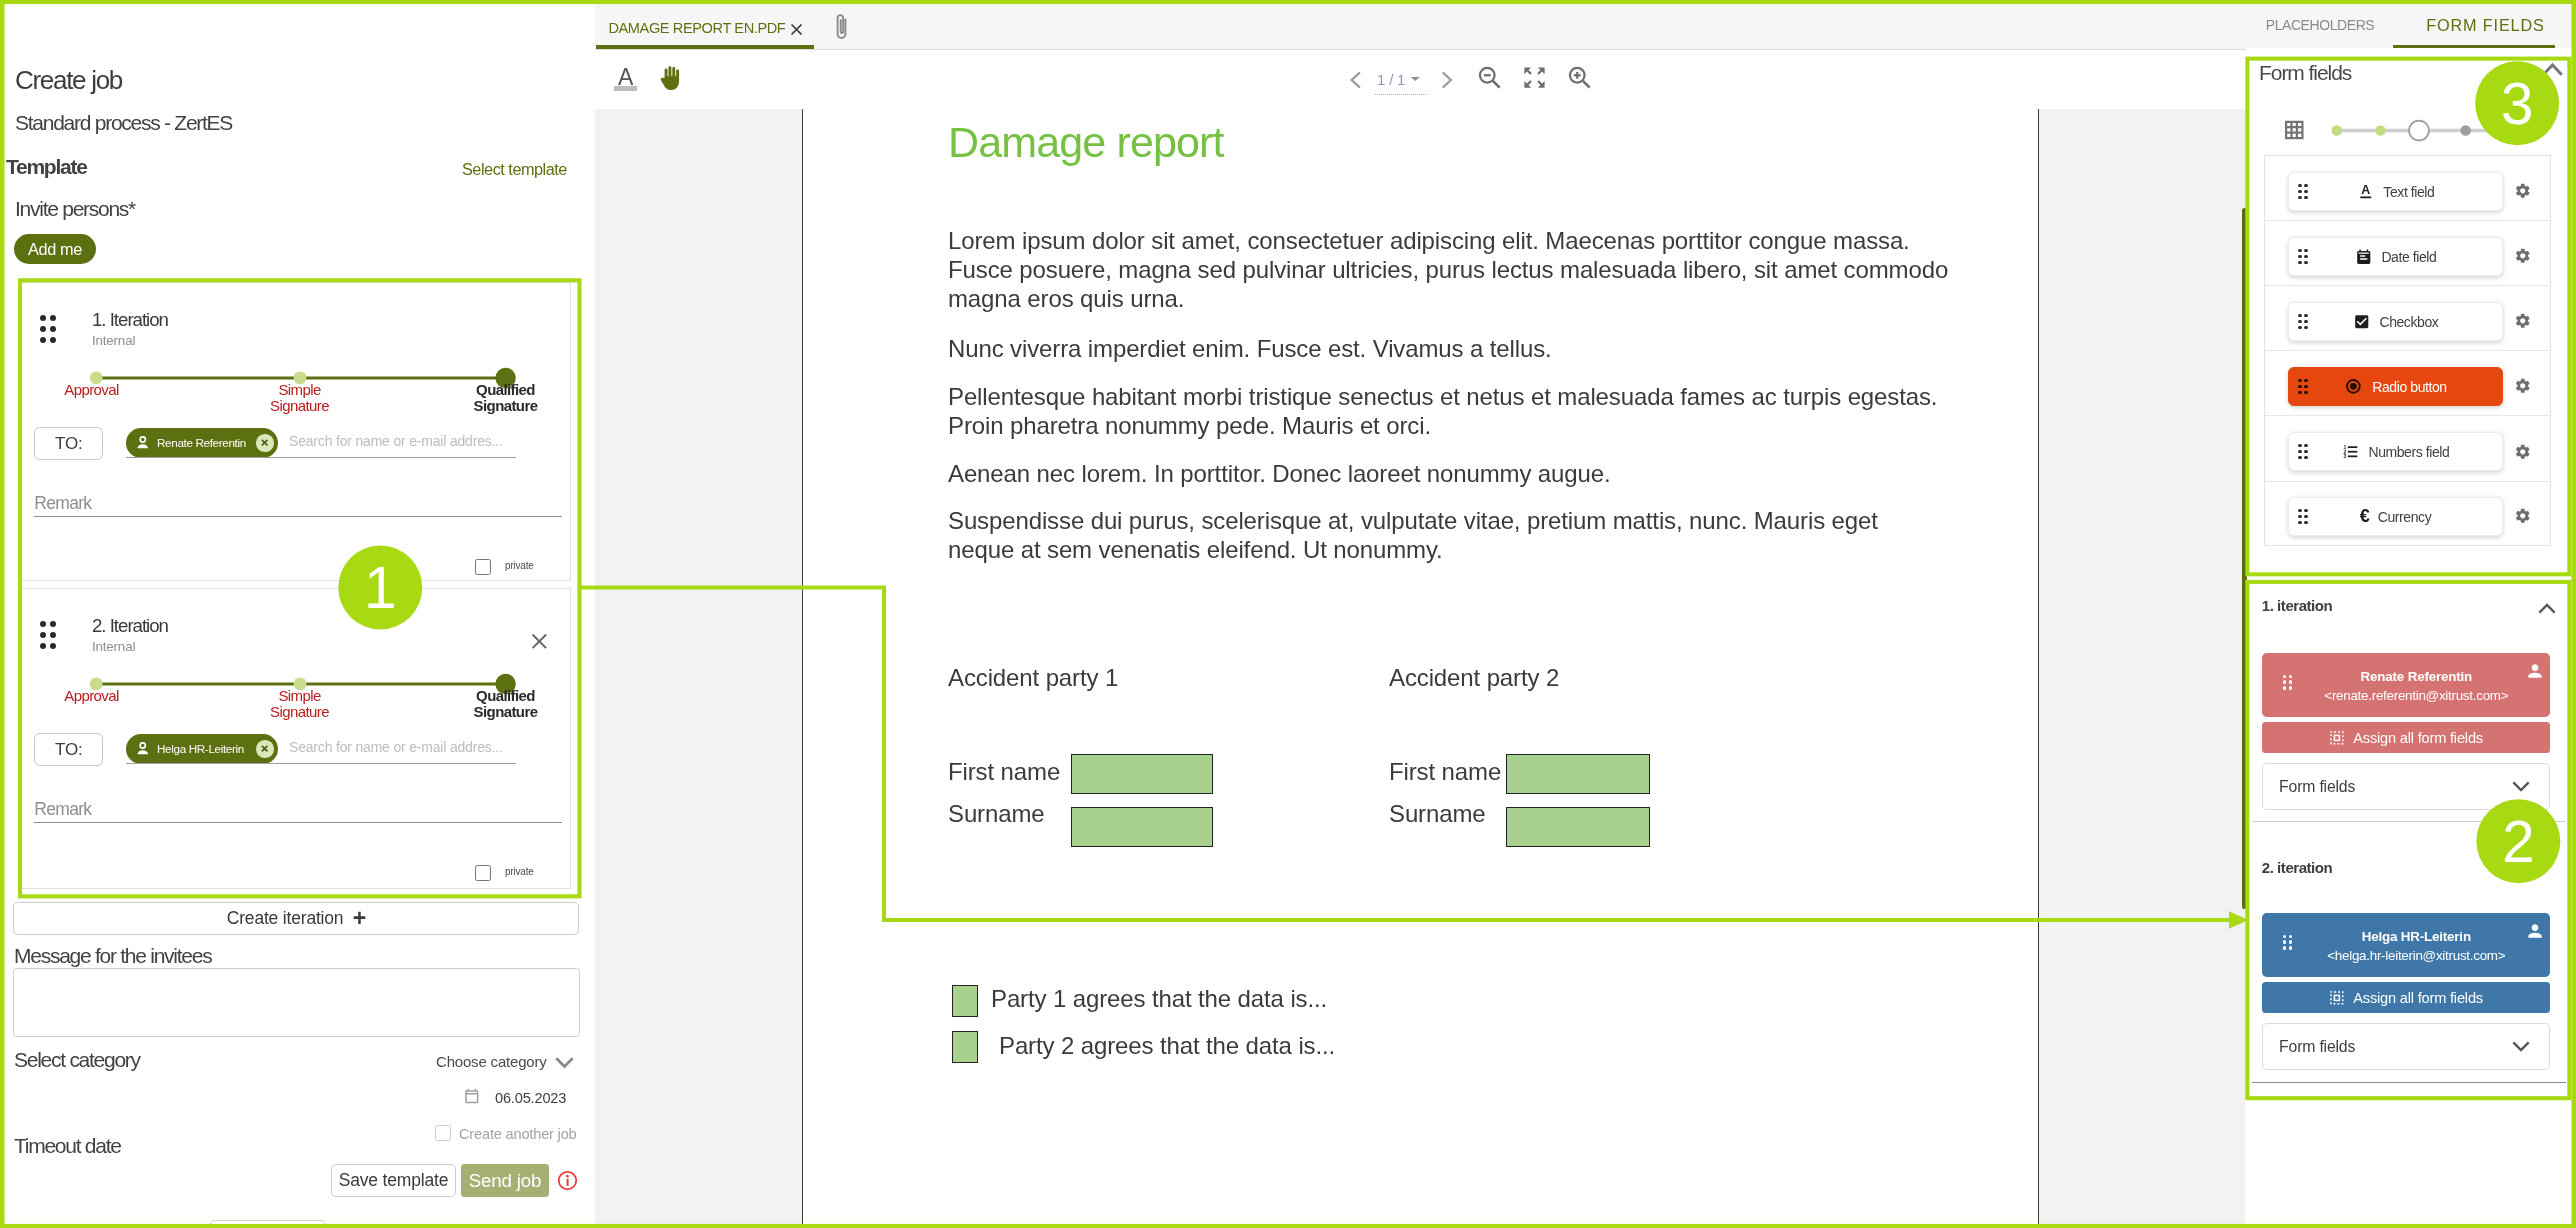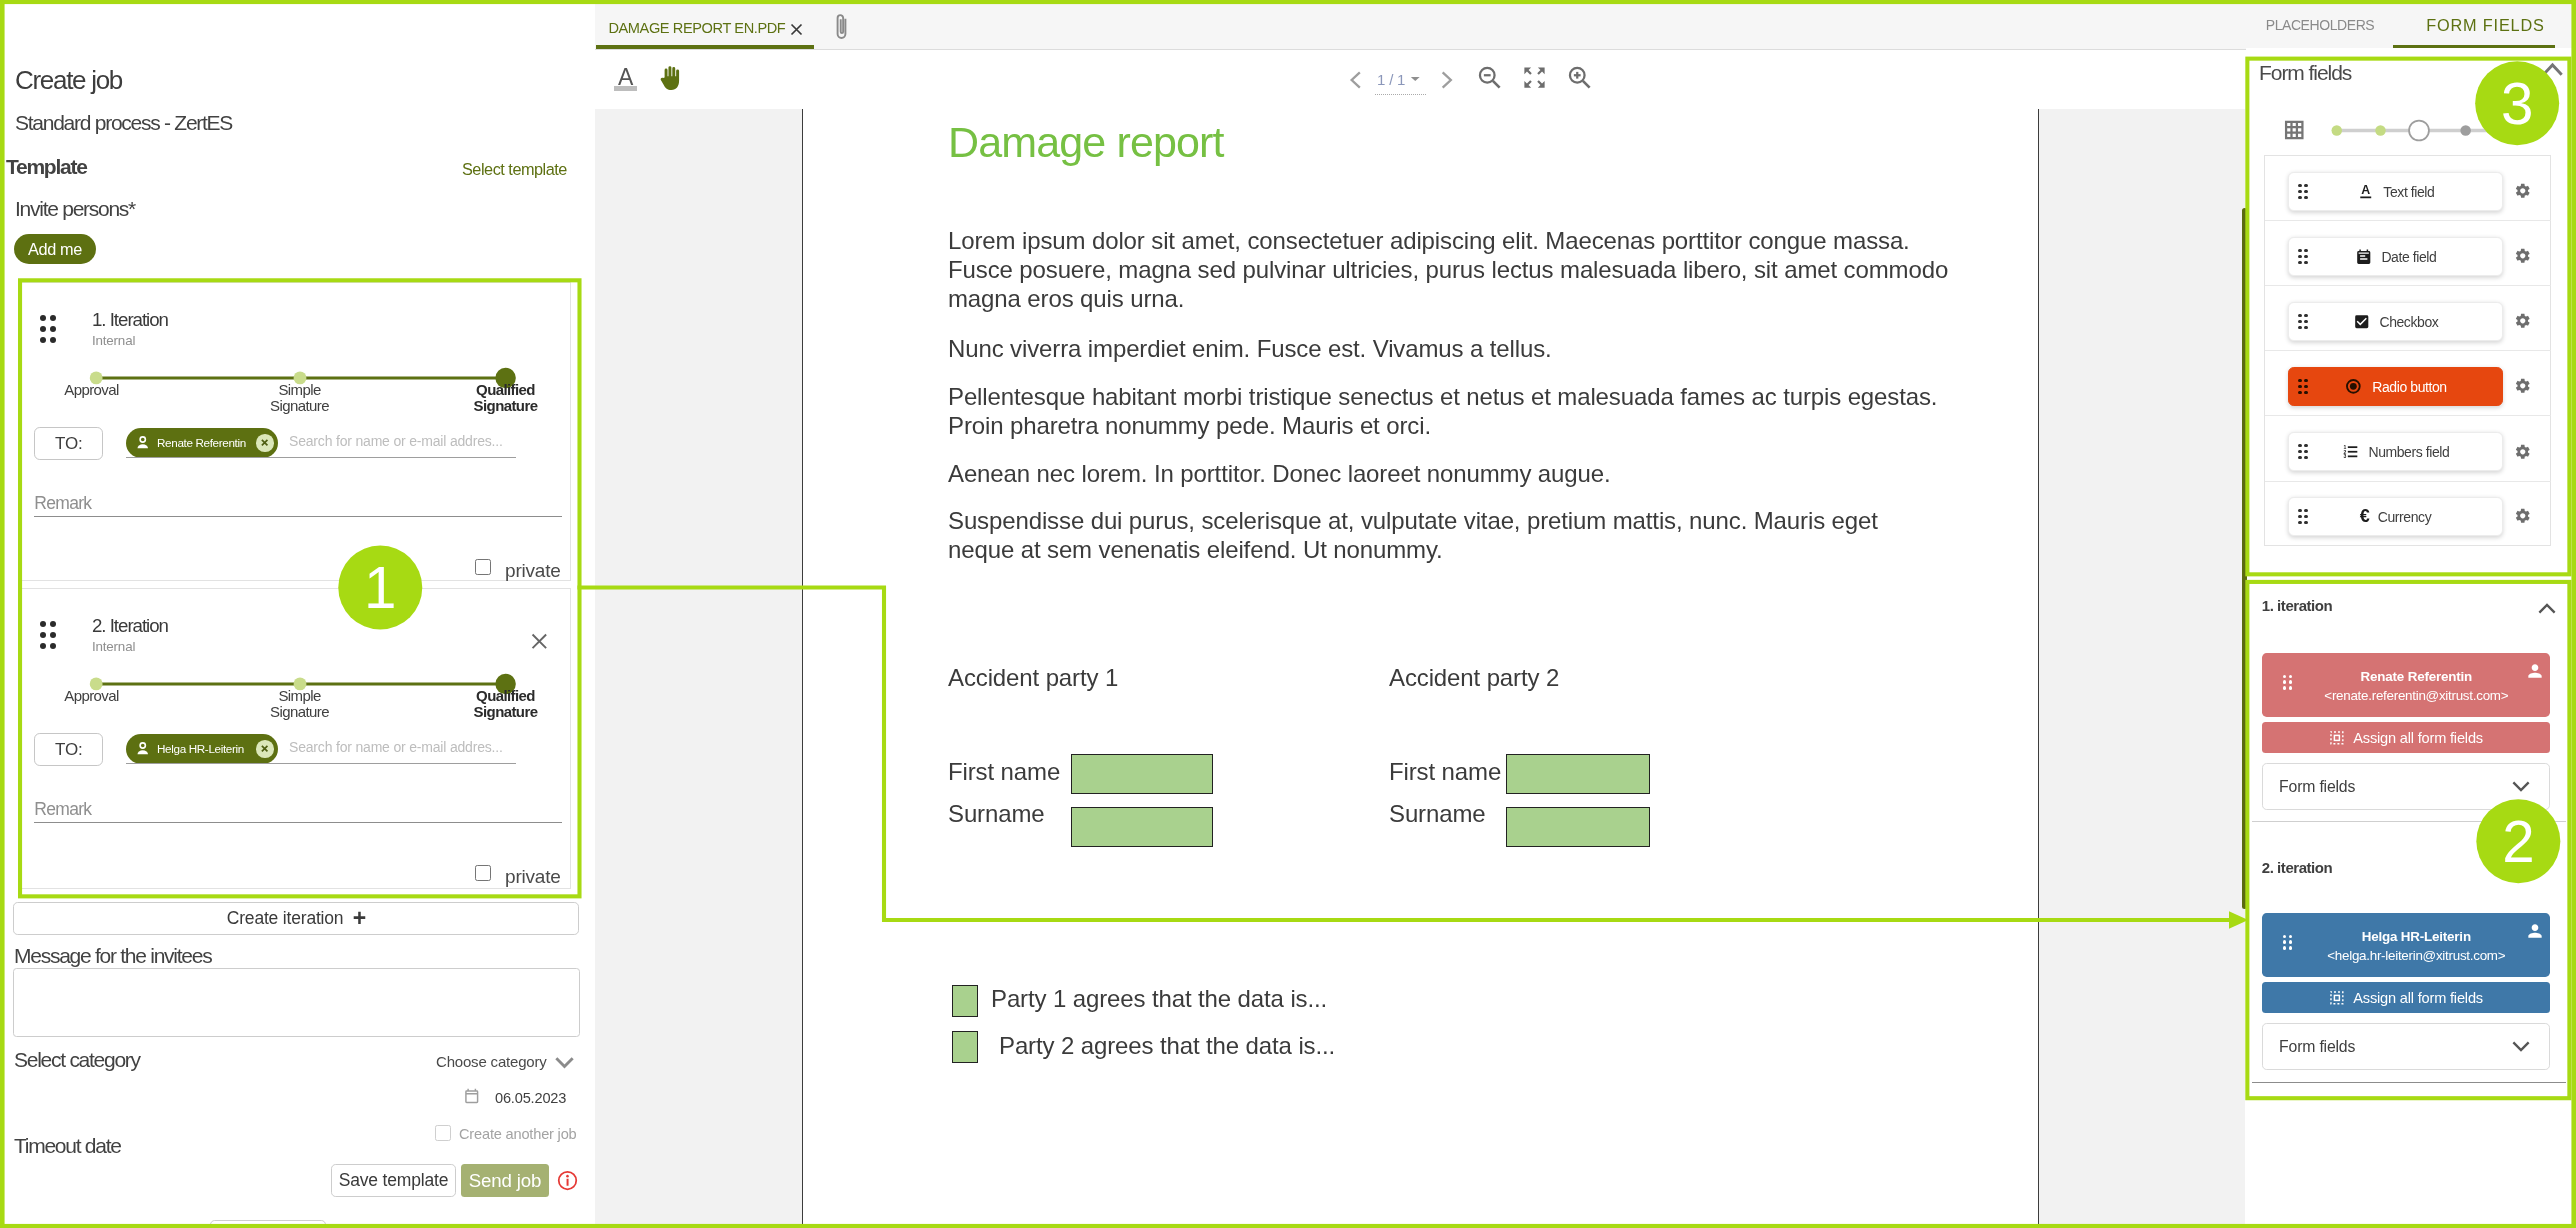--- a/index.html
+++ b/index.html
@@ -11,26 +11,26 @@
 
 #left { left:0; top:0; width:595px; height:1228px; background:#fff; }
 .h1 { font-size:26px; color:#3d3d3d; letter-spacing:-0.05em; }
 .h2 { font-size:21px; color:#424242; letter-spacing:-0.06em; }
 .olive { color:#5d7011; }
 .btn-addme { left:14px; top:234px; width:82px; height:30px; border-radius:15px; background:#5d7011; color:#fff; font-size:16.3px; letter-spacing:-0.02em; display:flex; align-items:center; justify-content:center; }
 
 .itcard { left:21px; width:550px; background:#fff; border:0.6px solid #e2e2e2; }
 .dots6 { display:grid; grid-template-columns:6.4px 6.4px; grid-gap:4.7px 4.1px; }
 .dots6 span { width:6.4px; height:6.4px; border-radius:50%; background:#2b2b2b; }
-.steplabel { font-size:15px; color:#404040; line-height:15.8px; text-align:center; letter-spacing:-0.04em; }
+.steplabel { font-size:15px; color:#b91c1c; line-height:15.8px; text-align:center; letter-spacing:-0.04em; }
 .tobox { width:69px; height:33px; border:1.2px solid #c6c6c6; border-radius:5.8px; color:#3d3d3d; font-size:17px; display:flex; align-items:center; justify-content:center; background:#fff; }
 .chip { height:30px; border-radius:15px; background:#5d7011; color:#fff; font-size:11.7px; letter-spacing:-0.03em; display:flex; align-items:center; white-space:nowrap; }
 .remark { font-size:17.5px; color:#8f8f8f; letter-spacing:-0.04em; }
 .cb { width:15.8px; height:15.8px; border:1.8px solid #757575; border-radius:2.3px; background:#fff; }
-.cbl { font-size:19px; color:#4a4a4a; }
+.cbl { font-size:10px; color:#4a4a4a; }
 .btn-outline { background:#fff; border:1.2px solid #cdcdcd; border-radius:4.7px; color:#3a3a3a; font-size:17.5px; display:flex; align-items:center; justify-content:center; }
 
 
 #tabbar { left:595px; top:4.1px; width:1977px; height:46px; background:#f6f6f6; border-bottom:1.2px solid #dcdcdc; }
 #toolbar { left:595px; top:50px; width:1650px; height:59px; background:#fff; }
 #pdfbg { left:595px; top:109px; width:1650px; height:1116px; background:#f2f2f2; }
 #page { left:802px; top:109px; width:1237px; height:1116px; background:#fff; border-left:1.8px solid #3c3c3c; border-right:1.8px solid #3c3c3c; }
 .ptext { font-size:24px; color:#3b3b3b; line-height:29px; letter-spacing:-0.005em; }
 .gfield { background:#a9d18e; border:1.8px solid #222; }
 

